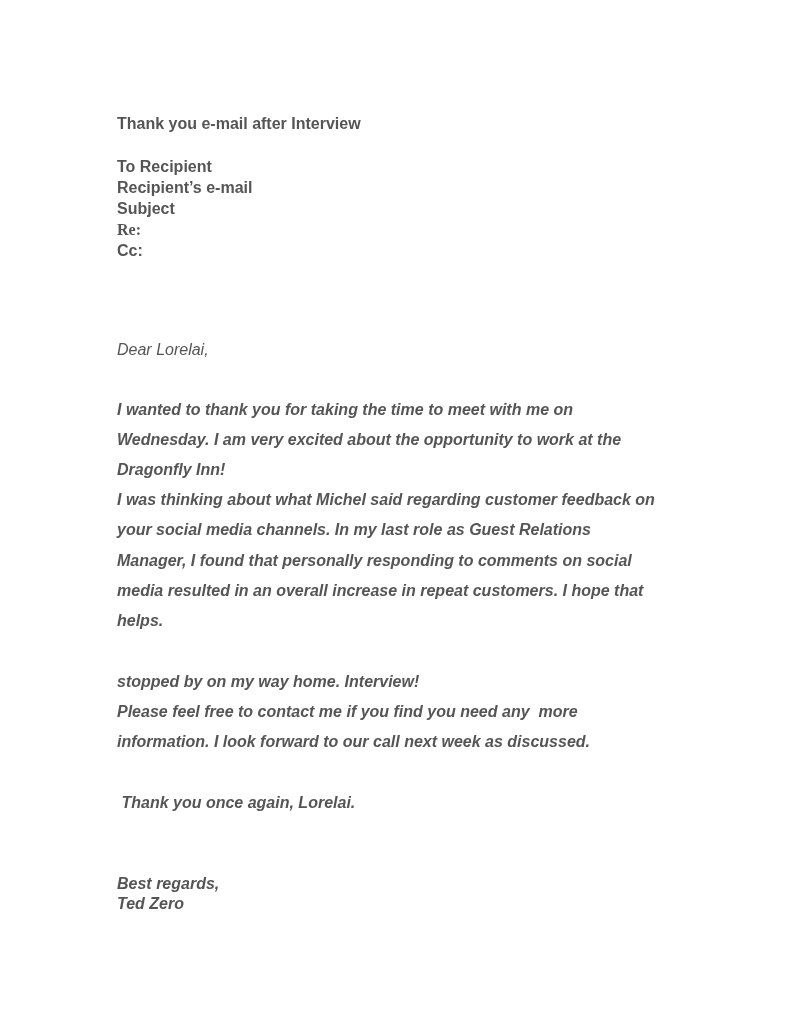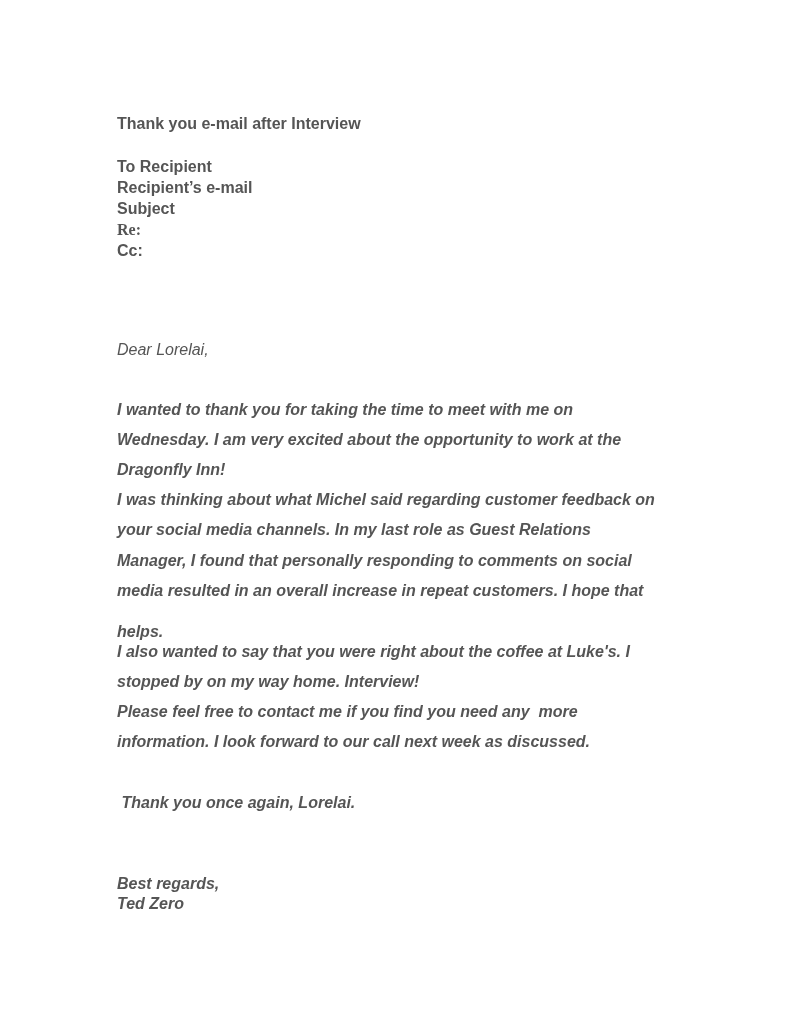--- a/index.html
+++ b/index.html
@@ -27,22 +27,21 @@
 
   <div class="abs it" style="top:341px;">Dear Lorelai,</div>
 
   <div class="body-line" style="top:401px;">I wanted to thank you for taking the time to meet with me on</div>
   <div class="body-line" style="top:431px;">Wednesday. I am very excited about the opportunity to work at the</div>
   <div class="body-line" style="top:461px;">Dragonfly Inn!</div>
   <div class="body-line" style="top:491px;">I was thinking about what Michel said regarding customer feedback on</div>
   <div class="body-line" style="top:521px;">your social media channels. In my last role as Guest Relations</div>
   <div class="body-line" style="top:552px;">Manager, I found that personally responding to comments on social</div>
   <div class="body-line" style="top:582px;">media resulted in an overall increase in repeat customers. I hope that</div>
-  <div class="body-line" style="top:612px;margin-top:11px;">helps.</div>
-  <div class="body-line" style="top:643px;">I also wanted to say that you were right about the coffee at Luke's. I</div>
+  <div class="body-line" style="top:612px;">helps.</div>
   <div class="body-line" style="top:673px;">stopped by on my way home. Interview!</div>
   <div class="body-line" style="top:703px; white-space:pre;">Please feel free to contact me if you find you need any  more</div>
   <div class="body-line" style="top:733px;">information. I look forward to our call next week as discussed.</div>
 
   <div class="body-line" style="top:794px; white-space:pre;"> Thank you once again, Lorelai.</div>
 
   <div class="body-line" style="top:875px;">Best regards,</div>
   <div class="body-line" style="top:895px;">Ted Zero</div>
 </div>
 

